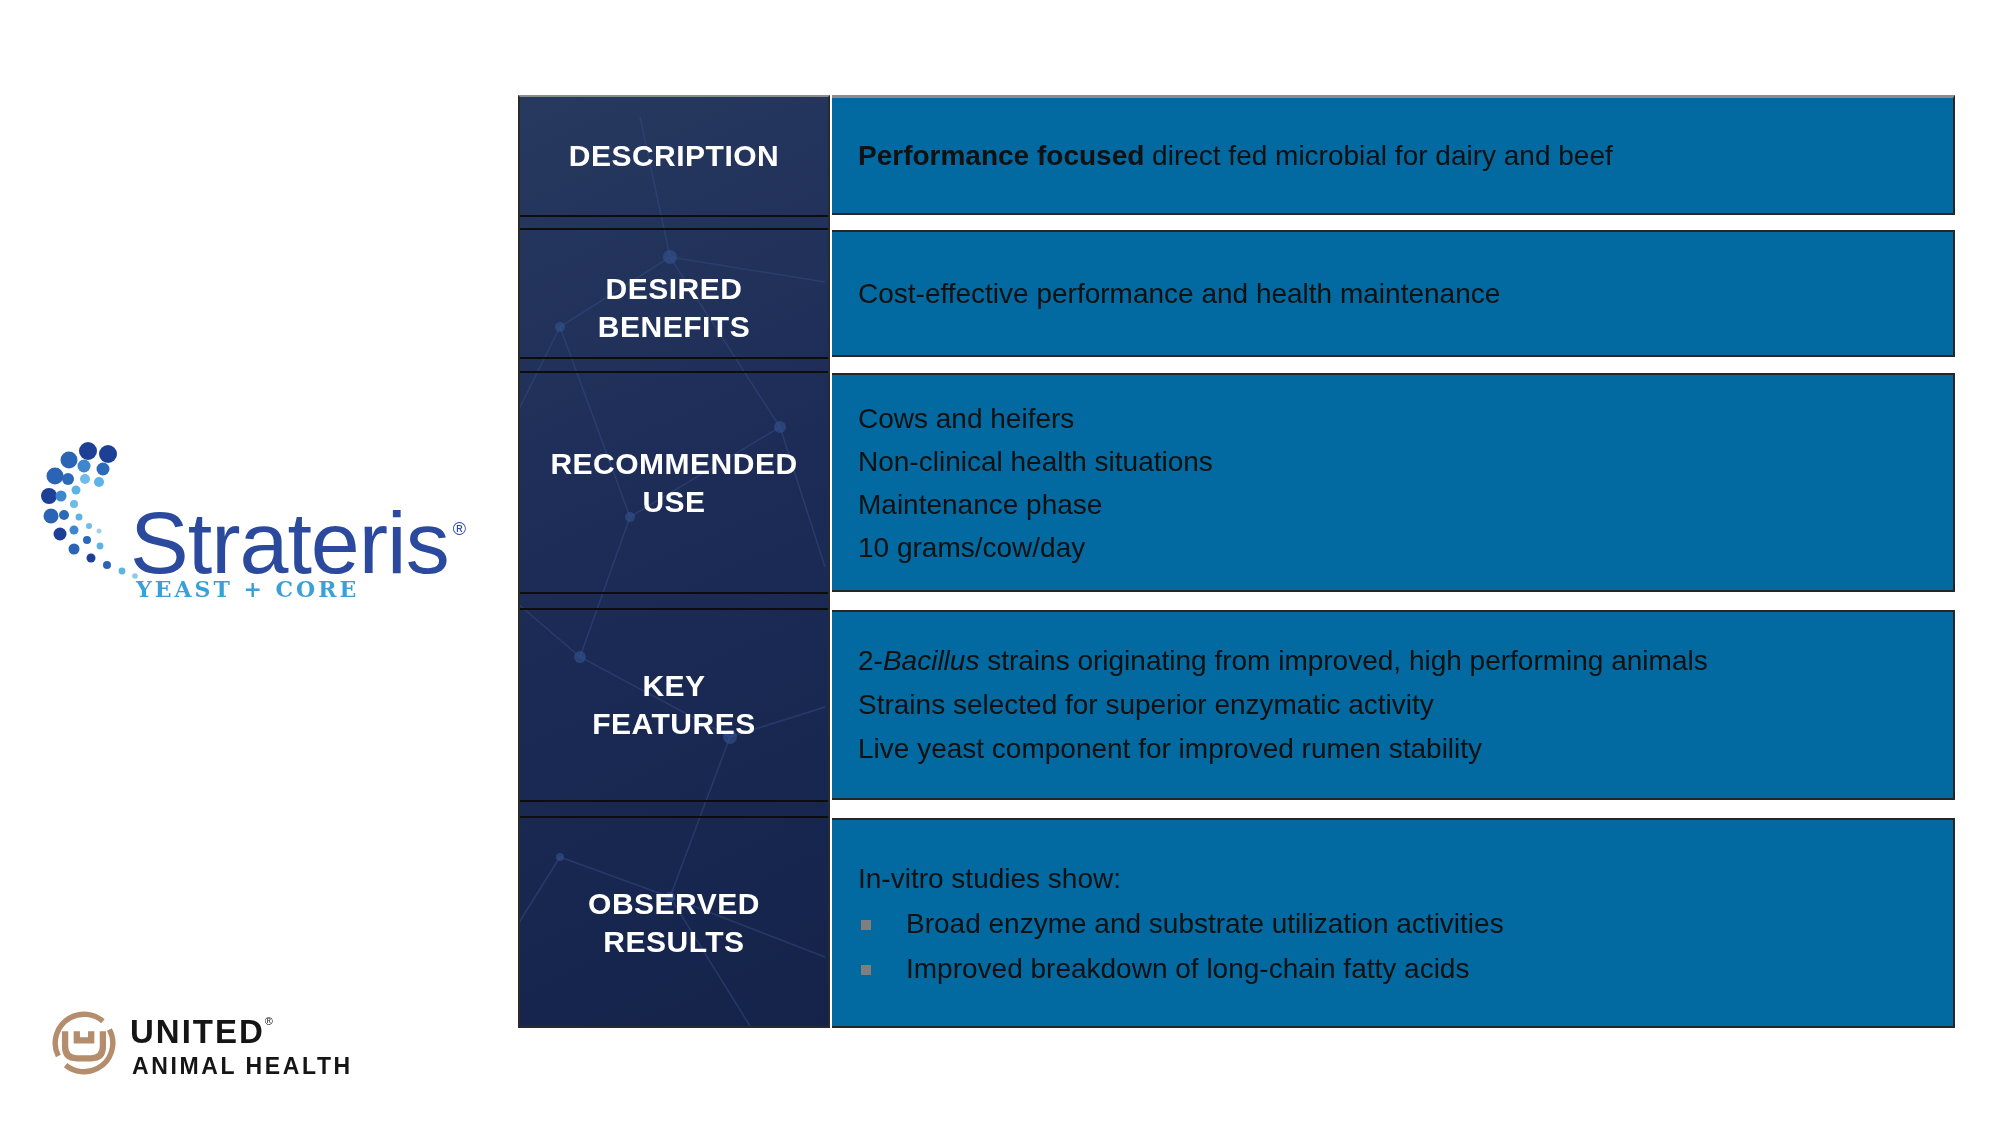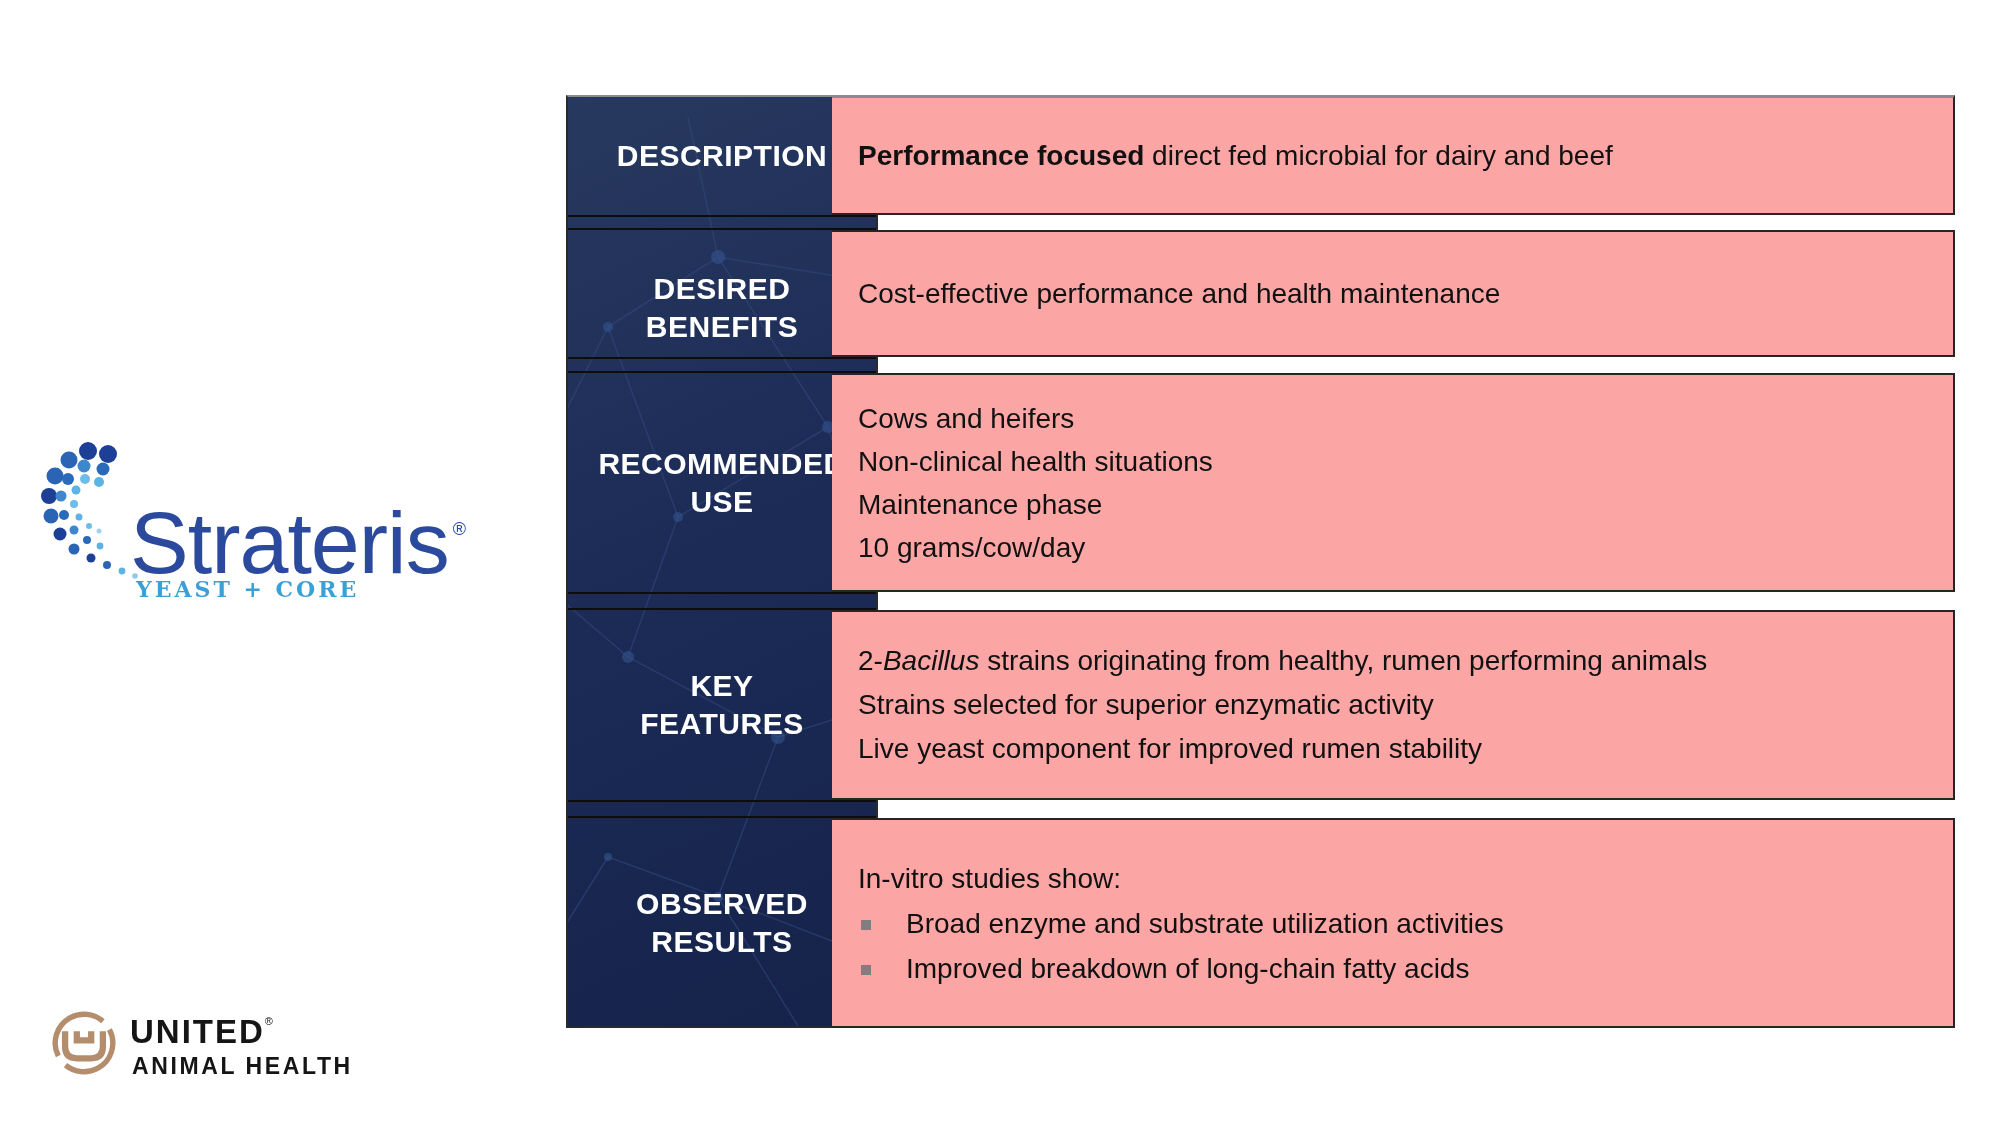--- a/index.html
+++ b/index.html
@@ -11,33 +11,33 @@
   .dots{position:absolute;left:6px;top:8px;}
   .brand-word{position:absolute;left:100px;top:55px;font-size:88px;font-weight:500;
               letter-spacing:-1px;color:#2b4a9e;line-height:88px;white-space:nowrap;}
   .brand-reg{font-size:18px;font-weight:400;vertical-align:38px;margin-left:4px;}
   .brand-tag{position:absolute;left:106px;top:146px;font-family:"DejaVu Serif",serif;
              font-weight:bold;font-size:22px;letter-spacing:3px;color:#3aa0d8;white-space:nowrap;}
 
   
   .navcol{position:absolute;left:518px;top:95px;width:312px;height:933px;
           background:linear-gradient(155deg,#28395f 0%,#1c2c57 45%,#15234a 100%);
-          border:2px solid #2a2a2a;border-top-color:#8c8c8c;box-sizing:border-box;margin-left:48px;}
+          border:2px solid #2a2a2a;border-top-color:#8c8c8c;box-sizing:border-box;}
   .navcol svg{position:absolute;left:0;top:0;}
   .sep{position:absolute;left:0;width:100%;height:2px;background:#0d0d0d;}
   .lab{position:absolute;left:0;width:100%;display:flex;flex-direction:column;
        justify-content:center;align-items:center;text-align:center;color:#ffffff;
        font-weight:bold;font-size:30px;line-height:38px;letter-spacing:0.5px;}
   .lab1{top:0;height:118px;}
   .lab2{top:133px;height:156px;}
   .lab3{top:276px;height:219px;}
   .lab4{top:513px;height:190px;text-align:center;}
   .lab5{top:721px;height:210px;}
 
-  .cell{position:absolute;left:832px;width:1123px;background:#fca5a5;
+  .cell{position:absolute;left:832px;width:1123px;background:#0369a1;
         border:2px solid #262626;border-left:none;box-sizing:border-box;
         display:flex;flex-direction:column;justify-content:center;
         padding-left:26px;font-size:28px;color:#111111;line-height:43px;}
   .cell1{top:95px;height:120px;border-top:3px solid #8c8c8c;}
   .cell2{top:230px;height:127px;}
   .cell3{top:373px;height:219px;}
   .cell4{top:610px;height:190px;line-height:44px;}
   .cell5{top:818px;height:210px;line-height:45px;}
   .b{font-weight:bold;}
   .it{font-style:italic;}
@@ -152,21 +152,21 @@
   </div>
 
   <div class="cell cell3">
     <div>Cows and heifers</div>
     <div>Non-clinical health situations</div>
     <div>Maintenance phase</div>
     <div>10 grams/cow/day</div>
   </div>
 
   <div class="cell cell4">
-    <div><span>2-</span><span class="it">Bacillus</span><span> strains originating from healthy, rumen performing animals</span></div>
+    <div><span>2-</span><span class="it">Bacillus</span><span> strains originating from improved, high performing animals</span></div>
     <div>Strains selected for superior enzymatic activity</div>
     <div>Live yeast component for improved rumen stability</div>
   </div>
 
   <div class="cell cell5">
     <div>In-vitro studies show:</div>
     <div class="bullet-row">
       <span class="sq"></span>
       <span>Broad enzyme and substrate utilization activities</span>
     </div>

